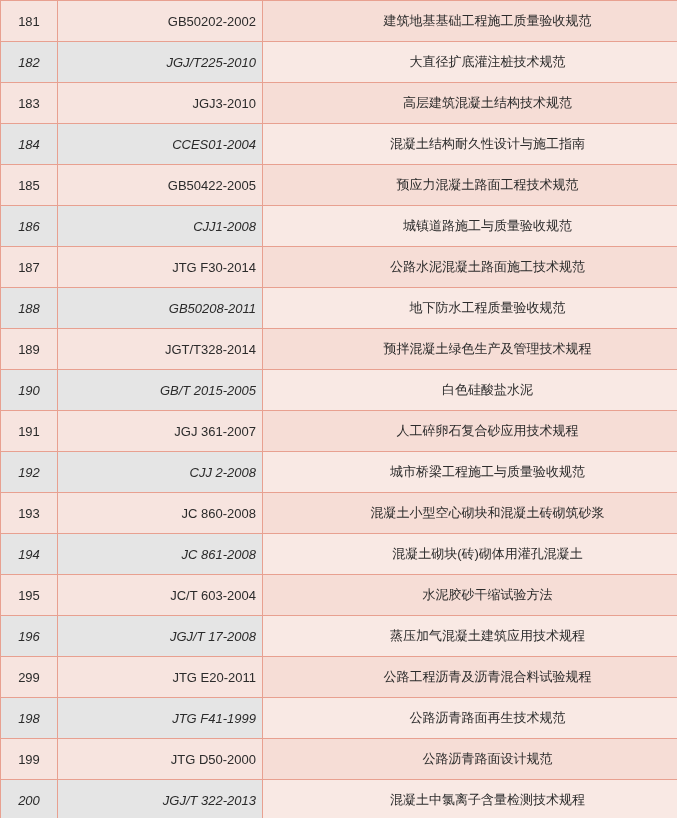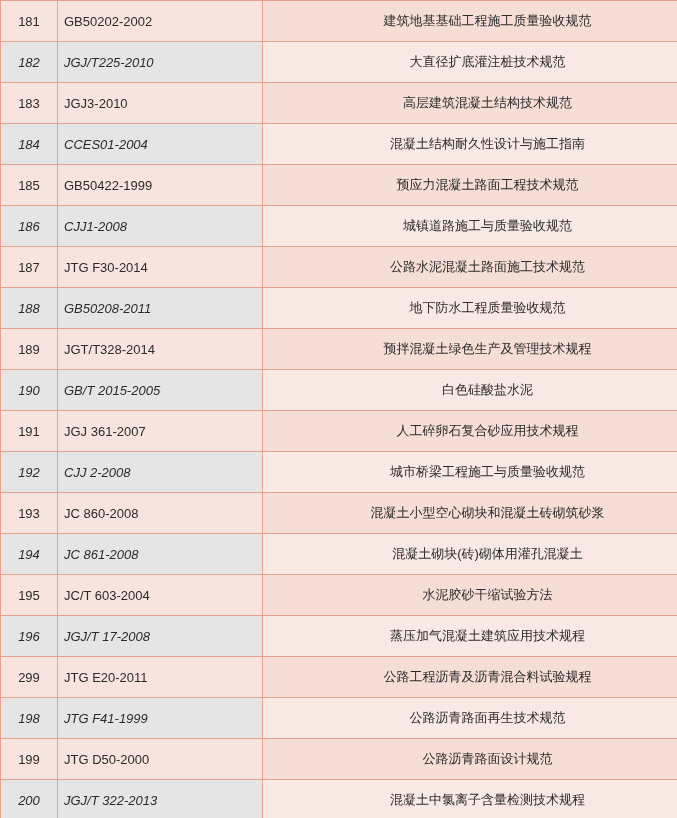--- a/index.html
+++ b/index.html
@@ -29,21 +29,21 @@
     white-space: nowrap;
     overflow: hidden;
   }
   td.col-index {
     width: 44px;
     text-align: center;
     background: #f7e4df;
   }
   td.col-code {
     width: 192px;
-    text-align: left;
+    text-align: right;
     padding-left: 38px;
     background: #f7e4df;
   }
   td.col-title {
     width: 437px;
     text-align: center;
     background: #f6ddd6;
   }
   tr.row-alt td.col-index,
   tr.row-alt td.col-code {
@@ -74,21 +74,21 @@
         <td class="col-code">JGJ3-2010</td>
         <td class="col-title">高层建筑混凝土结构技术规范</td>
       </tr>
       <tr class="row-alt">
         <td class="col-index">184</td>
         <td class="col-code">CCES01-2004</td>
         <td class="col-title">混凝土结构耐久性设计与施工指南</td>
       </tr>
       <tr>
         <td class="col-index">185</td>
-        <td class="col-code">GB50422-1999</td>
+        <td class="col-code">GB50422-2005</td>
         <td class="col-title">预应力混凝土路面工程技术规范</td>
       </tr>
       <tr class="row-alt">
         <td class="col-index">186</td>
         <td class="col-code">CJJ1-2008</td>
         <td class="col-title">城镇道路施工与质量验收规范</td>
       </tr>
       <tr>
         <td class="col-index">187</td>
         <td class="col-code">JTG  F30-2014</td>

